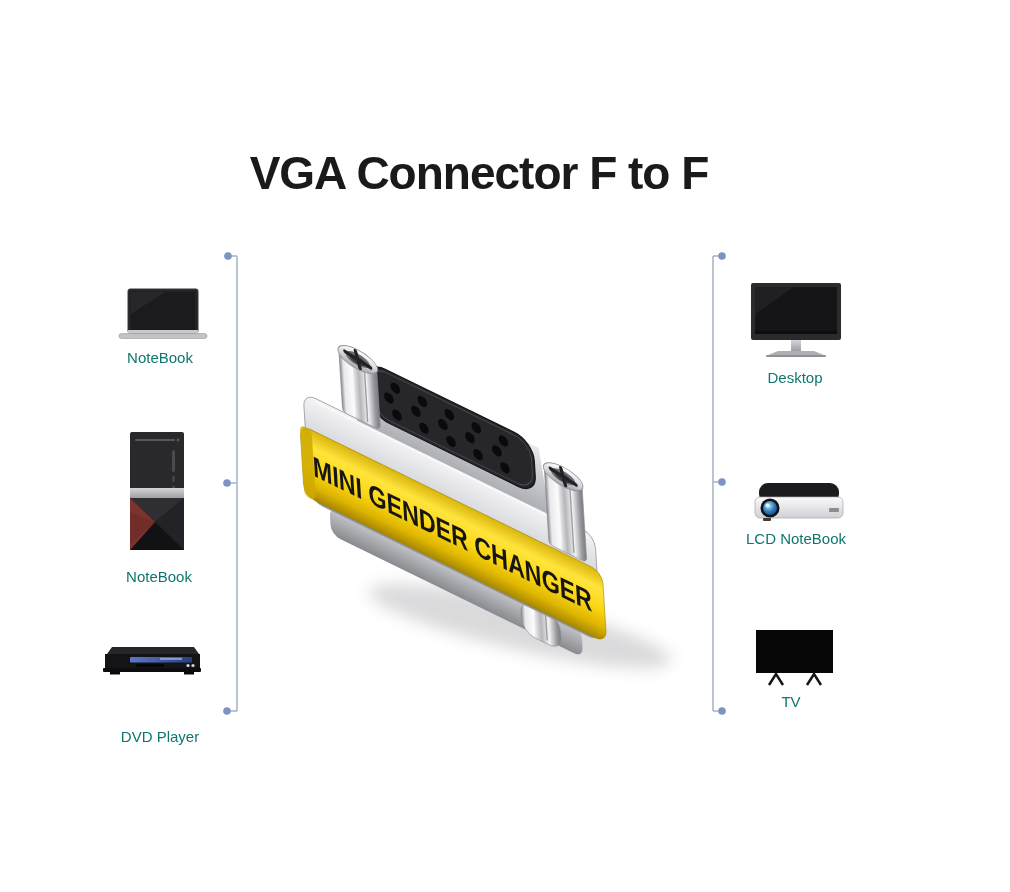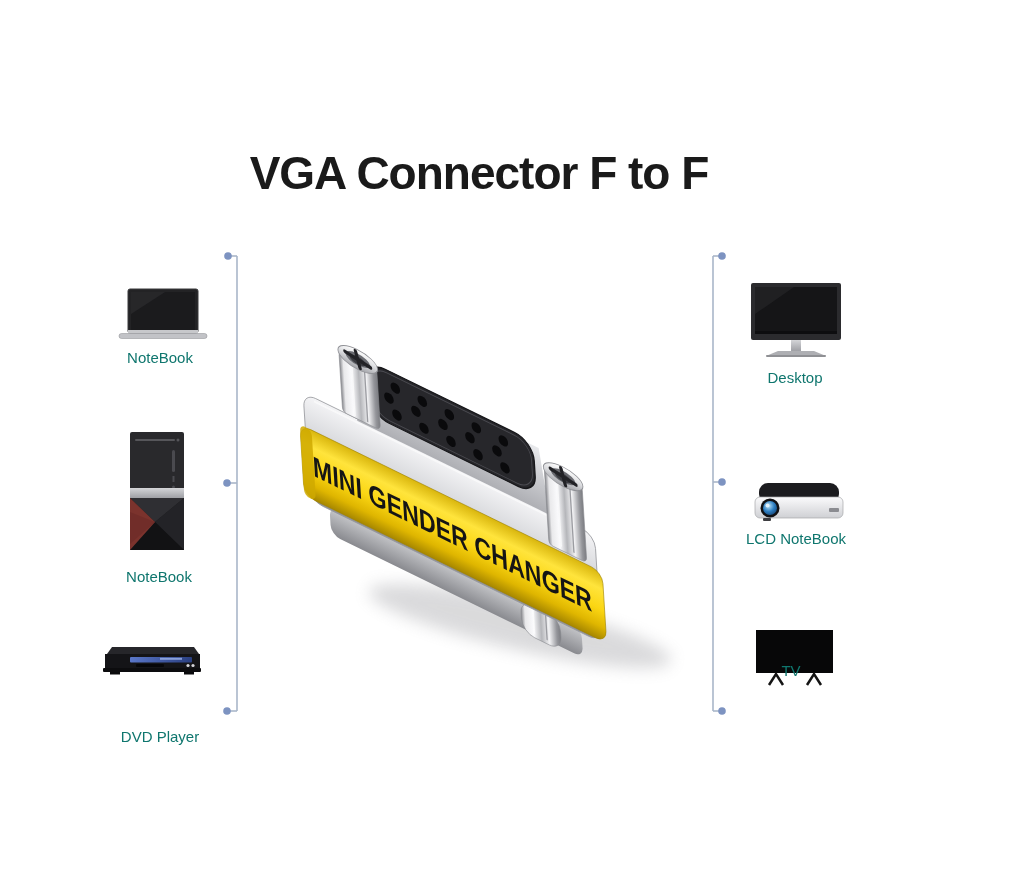--- a/index.html
+++ b/index.html
@@ -164,21 +164,21 @@
     <circle cx="14.5" cy="25.5" r="2" fill="#eaf6ff" opacity="0.9"></circle>
     <rect x="10" y="38" width="8" height="3" rx="1" fill="#3c3c40"></rect>
   </svg>
   <div class="label" style="left:796px;top:530px">LCD NoteBook</div>
 
   <svg style="left:755px;top:629px" width="80" height="58">
     <rect x="1" y="1" width="77" height="43" fill="#070708"></rect>
     <path d="M14,56 L21,45 L28,56" stroke="#141414" stroke-width="2.5" fill="none"></path>
     <path d="M52,56 L59,45 L66,56" stroke="#141414" stroke-width="2.5" fill="none"></path>
   </svg>
-  <div class="label" style="left:791px;top:662px">TV</div>
+  <div class="label" style="left:791px;top:693px">TV</div>
 
   <svg style="left:280px;top:320px" width="420" height="360">
     <ellipse cx="240" cy="306" rx="155" ry="24" transform="rotate(13 240 306)" fill="#8d8d93" opacity="0.32" filter="url(#softblur)"></ellipse>
     <g transform="matrix(0.9,0.44,0.06,0.96,181,198)">
 
       <rect x="-150" y="56" width="280" height="30" rx="10" fill="url(#gradLower)"></rect>
 
       <rect x="62" y="56" width="44" height="34" rx="14" fill="url(#gradChrome)" stroke="#8a8b90" stroke-width="0.6"></rect>
       <line x1="76" y1="60" x2="76" y2="86" stroke="#ffffff" stroke-width="1.5" opacity="0.6"></line>
       <line x1="90" y1="60" x2="90" y2="86" stroke="#9b9ca1" stroke-width="1.5"></line>

